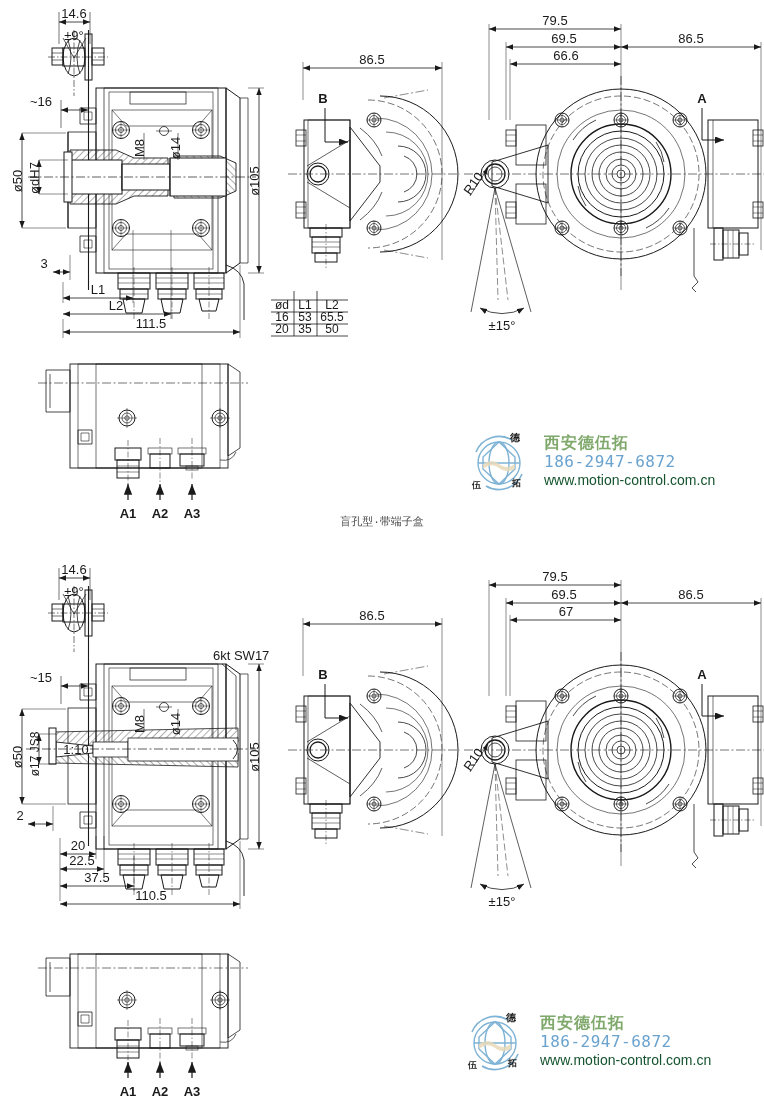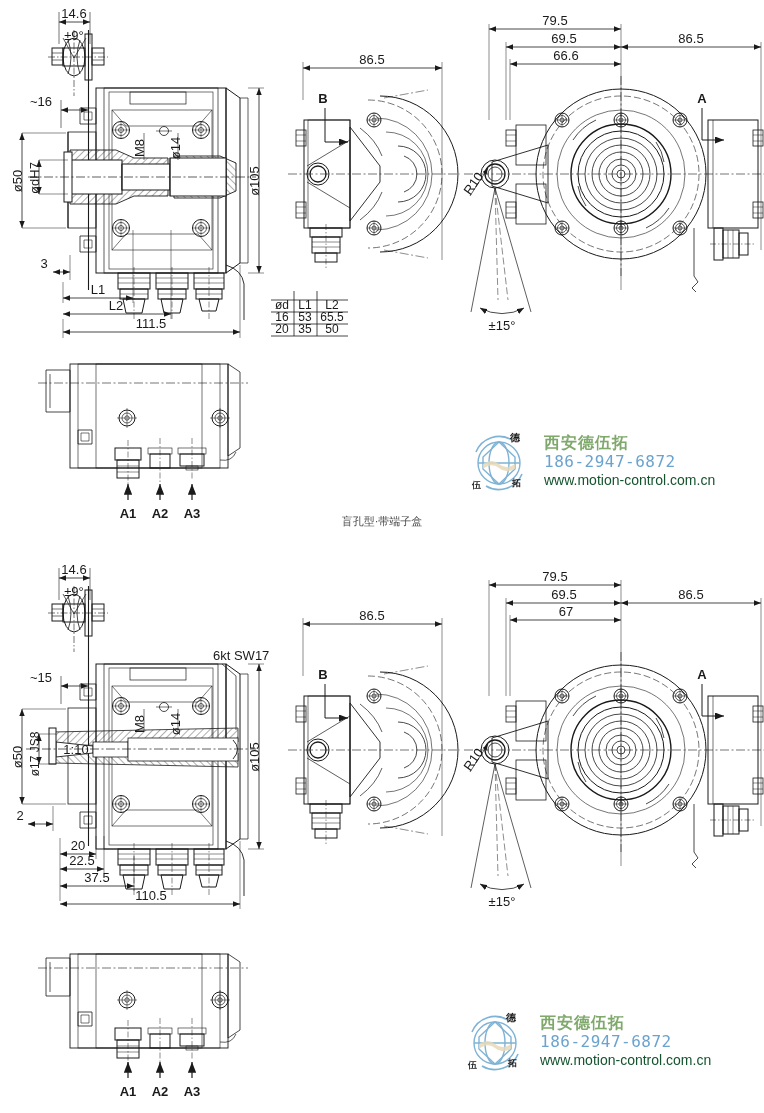--- a/index.html
+++ b/index.html
@@ -26,21 +26,21 @@
   .dim { font-size: 13px; }
   .dimS { font-size: 12px; }
   .lbl { font-size: 13px; font-weight: bold; }
   .tbl { font-size: 12px; }
   .caption {
     position: absolute;
     width: 764px;
     text-align: center;
     font-size: 11px;
     color: #4a4a4a;
-    font-family: Liberation Sans, sans-serif;
+    font-family: Liberation Mono, monospace;
   }
   .cap1 { top: 514px; }
   .cap2 { top: 1130px; }
 
   
   .wm {
     position: absolute;
     display: flex;
     align-items: center;
     gap: 12px;

